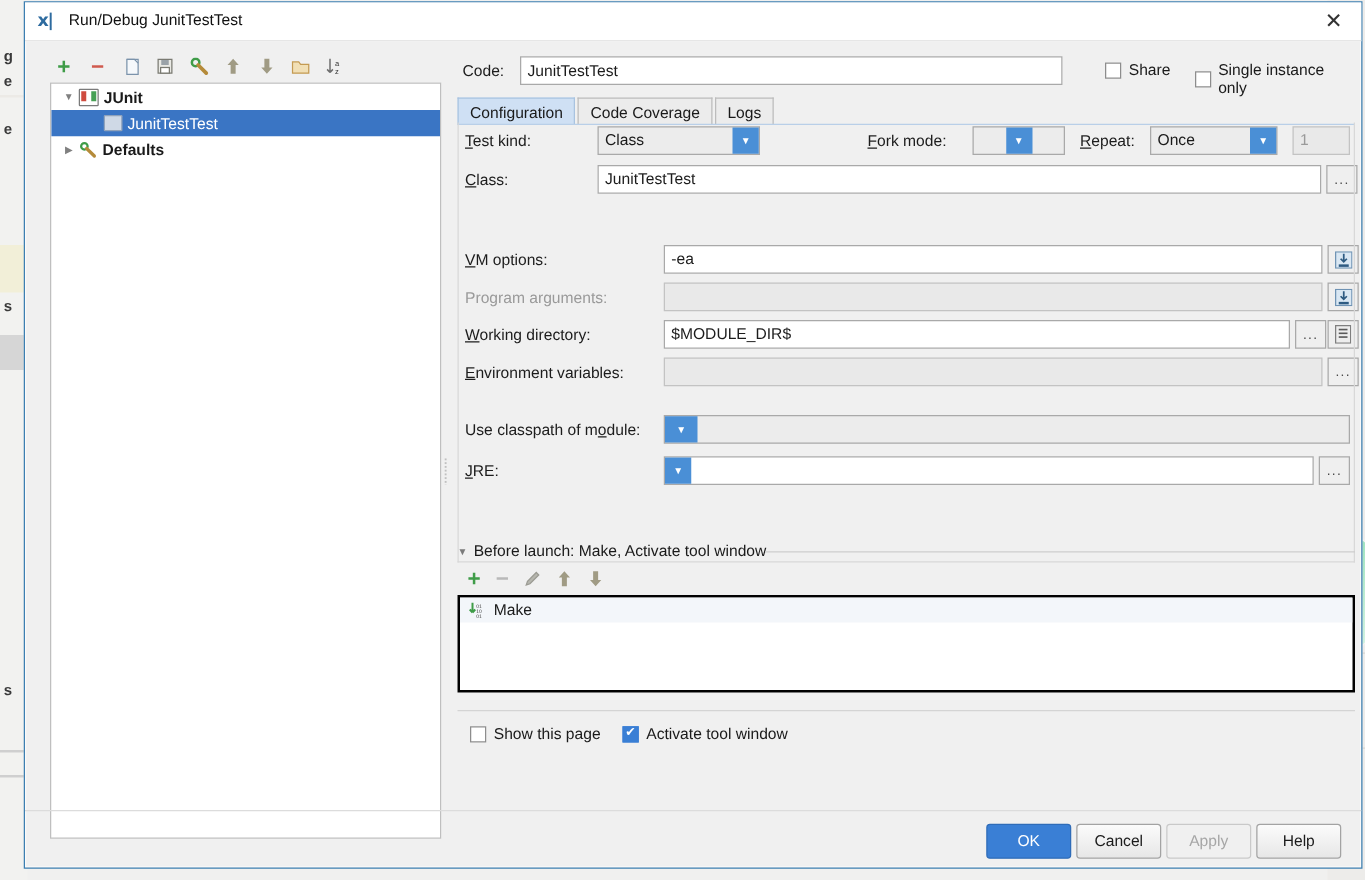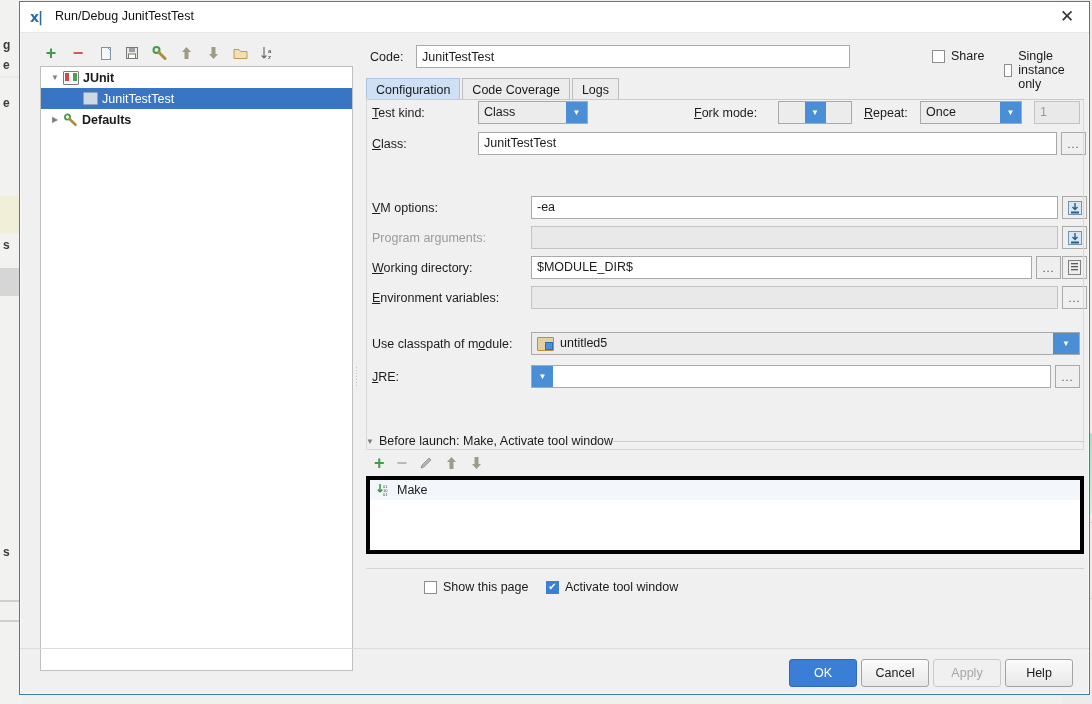--- a/index.html
+++ b/index.html
@@ -118,32 +118,32 @@
   }
   .tab.active { background: #cfe0f4; border-color: #a9c3e0; }
   .tab-underline { position: absolute; left: 0; top: 63px; height: 1px; background: #b9cfe8; }
 
   .group-box {
     position: absolute; box-sizing: border-box;
     border: 1px solid #d2d2d2; background: #f0f0f0;
   }
 
   
-  .cb-wrap { position: absolute; display: flex; align-items: center; gap: 6px; cursor: default; margin-left: 48px; }
+  .cb-wrap { position: absolute; display: flex; align-items: center; gap: 6px; cursor: default; }
   .cbox { width: 13px; height: 13px; border: 1px solid #8d8d8d; background: #fff; box-sizing: border-box;
           display: flex; align-items: center; justify-content: center; }
   .cbox.on { background: #3a7fd5; border-color: #3a7fd5; color: #fff; font-size: 10px; line-height: 1; }
   .cb-lbl { font-size: 12.5px; }
 
   
   .bl-title { position: absolute; display: flex; align-items: center; gap: 5px; font-size: 12.5px; }
   .bl-sep { position: absolute; height: 1px; background: #cdcdcd; }
   .bl-toolbar { position: absolute; display: flex; align-items: center; gap: 12px; }
   .bl-list {
-    position: absolute; box-sizing: border-box; background: #fff; border: 4px solid #000000; overflow: hidden;
+    position: absolute; box-sizing: border-box; background: #fff; border: 2px solid #000000; overflow: hidden;
   }
   .bl-item { height: 20px; display: flex; align-items: center; gap: 6px; padding-left: 6px; background: #f3f6fa; font-size: 12.5px; }
 
   
   .btm-sep { position: absolute; height: 1px; background: #d4d4d4; }
   .dlg-btn {
     position: absolute; box-sizing: border-box; height: 28px; width: 68px;
     border: 1px solid #a3a3a3; border-radius: 3px; background: linear-gradient(#fbfbfb,#e7e7e7);
     font-size: 12.5px; color: #1b1b1b; display: flex; align-items: center; justify-content: center; cursor: default;
   }
@@ -291,21 +291,21 @@
       </div>
 
       <div class="tabs" style="left:2px;">
         <div class="tab active">Configuration</div>
         <div class="tab">Code Coverage</div>
         <div class="tab">Logs</div>
       </div>
       <div class="tab-underline" style="left:2px; width:718px;"></div>
 
       <div class="lbl" style="left:8px; top:70px"><u>T</u>est kind:</div>
-      <div class="combo" style="left:114px; top:65px; width:110px;">
+      <div class="combo" style="left:114px; top:65px; width:130px;">
         <span class="val">Class</span>
         <span class="arrow">▼</span>
       </div>
 
       <div class="lbl" style="left:330px; top:70px"><u>F</u>ork mode:</div>
       <div class="combo" style="left:414px; top:65px; width:74px;flex-direction:column;">
         <span class="val">none</span>
         <span class="arrow">▼</span>
       </div>
 
@@ -353,24 +353,20 @@
             </g>
           </svg>
       </div>
 
       <div class="lbl" style="left:8px; top:255px"><u>E</u>nvironment variables:</div>
       <div class="field dis" style="left:167px; top:250px; width:527px;"></div>
       <div class="sq-btn" style="left:698px; top:250px;">...</div>
 
       <div class="lbl" style="left:8px; top:301px">Use classpath of m<u>o</u>dule:</div>
       <div class="combo wide" style="left:167px; top:296px; width:549px;">
-        <span class="val" style="display:flex;align-items:center;gap:6px;">
-          <span class="module-ic"></span>
-          <span>untitled5</span>
-        </span>
         <span class="arrow">▼</span>
       </div>
 
       <div class="lbl" style="left:8px; top:334px"><u>J</u>RE:</div>
       <div class="combo" style="left:167px; top:329px; width:520px; background:#fff;">
         <span class="arrow">▼</span>
       </div>
       <div class="sq-btn" style="left:691px; top:329px;">...</div>
 
       <div class="group-box" style="left:2px; top:62px; width:718px; height:352px; background:transparent; border-top:none; border-left:1px solid #d8d8d8; border-right:1px solid #d8d8d8; border-bottom:1px solid #d8d8d8; pointer-events:none;"></div>

